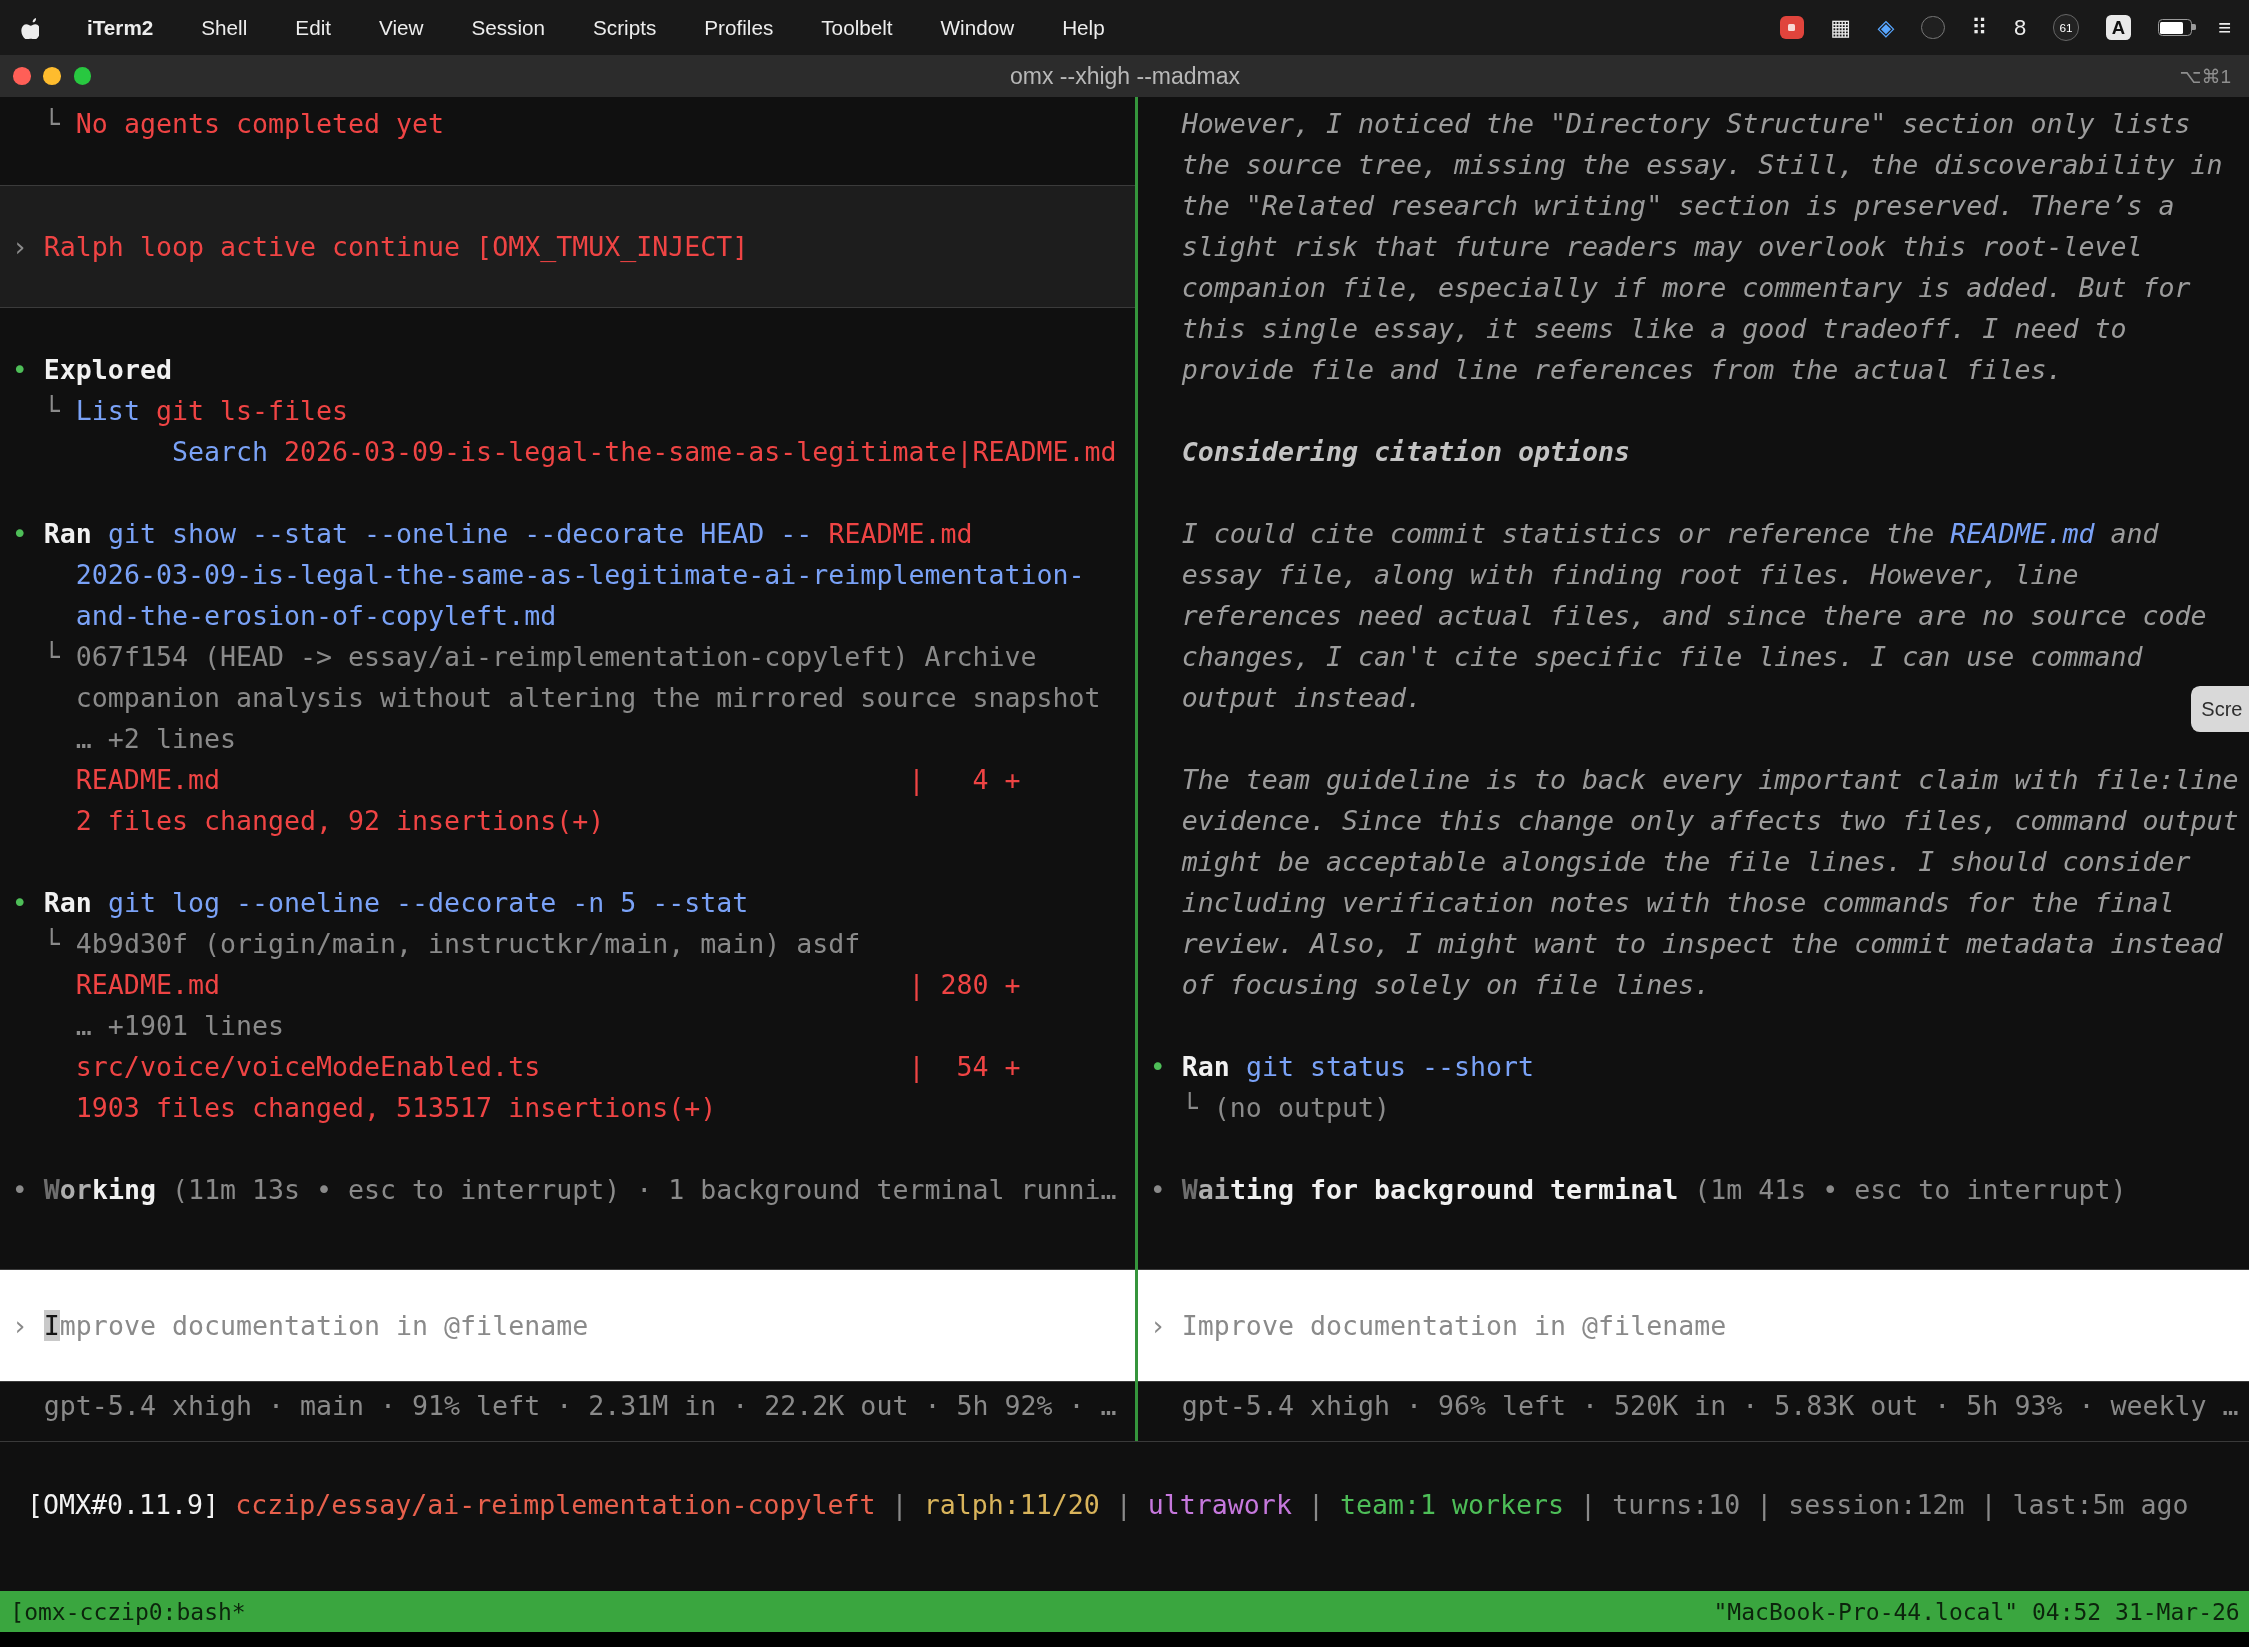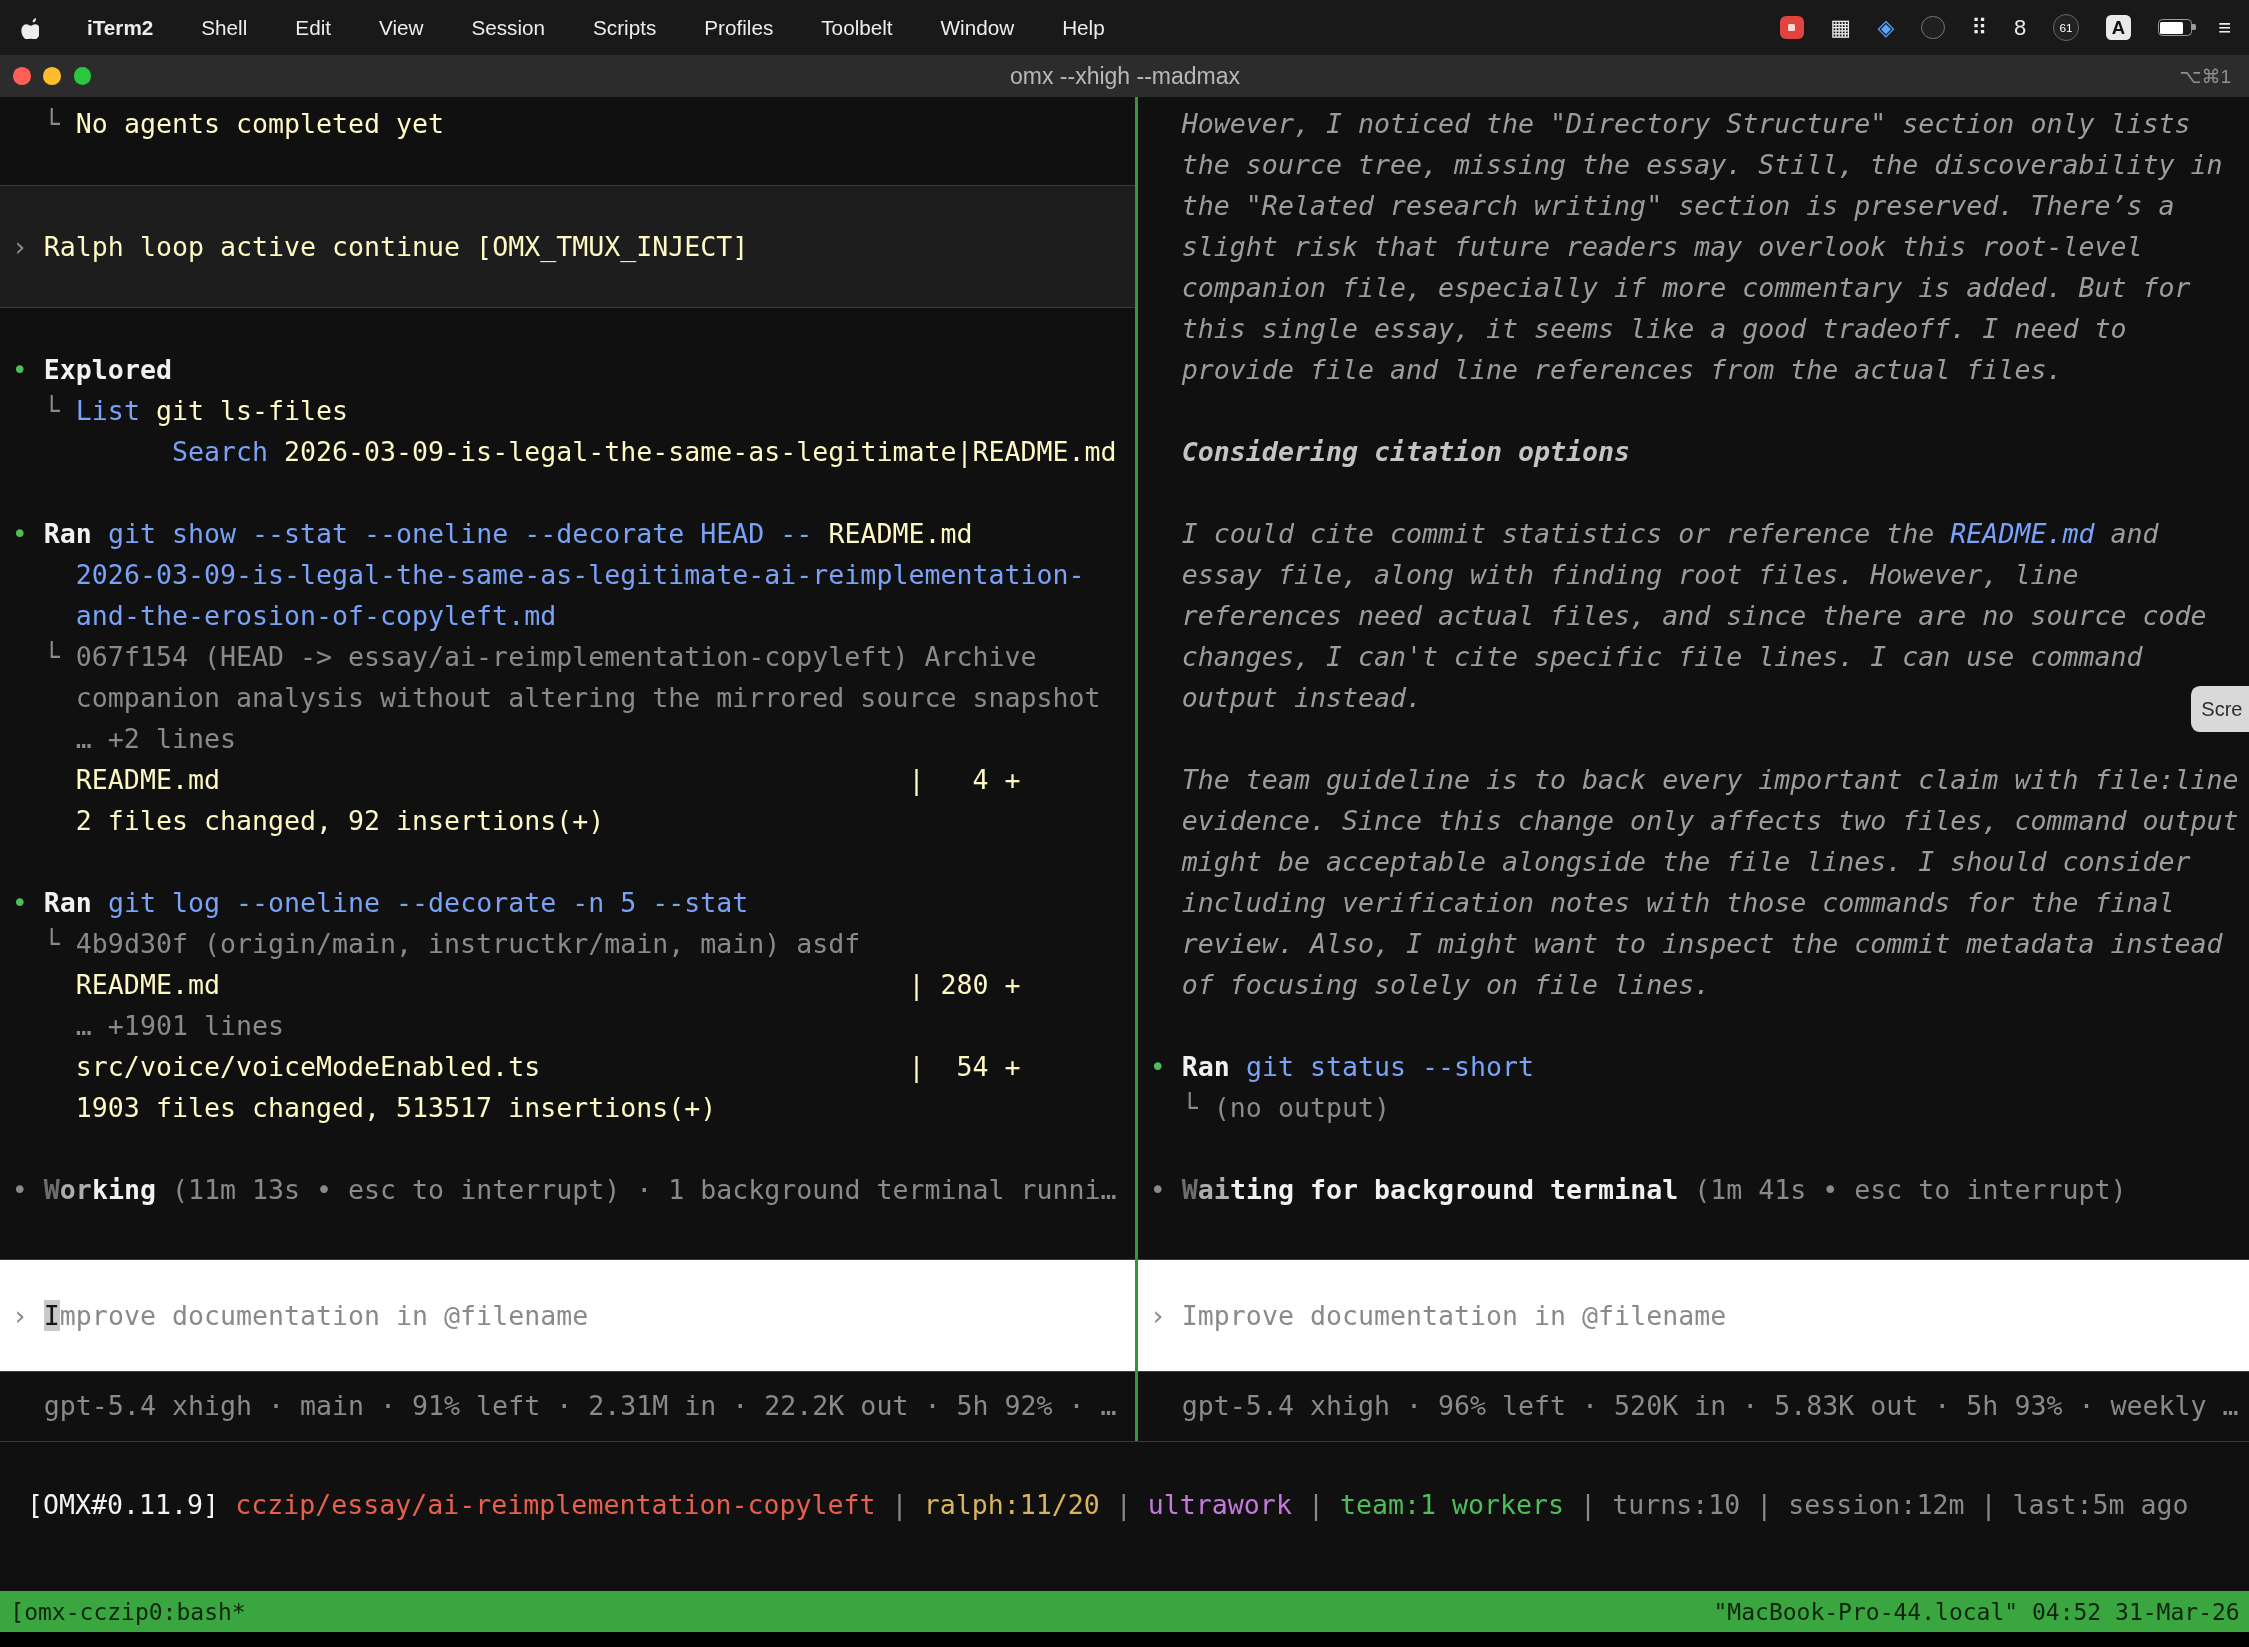--- a/index.html
+++ b/index.html
@@ -36,24 +36,24 @@
   .terminal{position:absolute;top:97px;left:0;right:0;bottom:0;background:#101010;display:flex;flex-direction:column}
   .panes{display:flex;height:1345px;border-bottom:1.5px solid #3a3a3a;min-height:0}
   .pane{display:flex;flex-direction:column;padding:5.9px 0 14.8px 11.8px;overflow:hidden}
   .pane.left{width:1135px}
   .divider{width:3px;background:#35953c}
   .pane.right{flex:1}
 
   .tline{min-height:41px;line-height:41px;font-size:26.6px;white-space:pre;color:#d4d4d4;overflow:hidden}
   .hbox{background:#1d1d1d;border-top:1.5px solid #3b3b3b;border-bottom:1.5px solid #3b3b3b;padding:40px 0 40px 11.8px;margin-left:-11.8px}
   .inputbox{background:#ffffff;border-top:1.5px solid #3b3b3b;border-bottom:1.5px solid #3b3b3b;padding:35px 0 35px 11.8px;margin-left:-11.8px;margin-top:auto}
-  .statusline{margin-top:13px}
-
-  
-  .s-fg{color:#fef9c3}
+  .statusline{margin-top:3px}
+
+  
+  .s-fg{color:#ef4444}
   .s-bold{color:#f1f1f1;font-weight:bold}
   .s-dim{color:#8a8a8a}
   .s-dimbold{color:#6d6d6d;font-weight:bold}
   .s-midbold{color:#adadad;font-weight:bold}
   .s-blue{color:#7aa2f7}
   .s-green{color:#4ebe58}
   .s-it{color:#9c9c9c;font-style:italic}
   .s-itbold{color:#c4c4c4;font-style:italic;font-weight:bold}
   .s-itblue{color:#7aa2f7;font-style:italic}
   .s-red{color:#e8604c}

